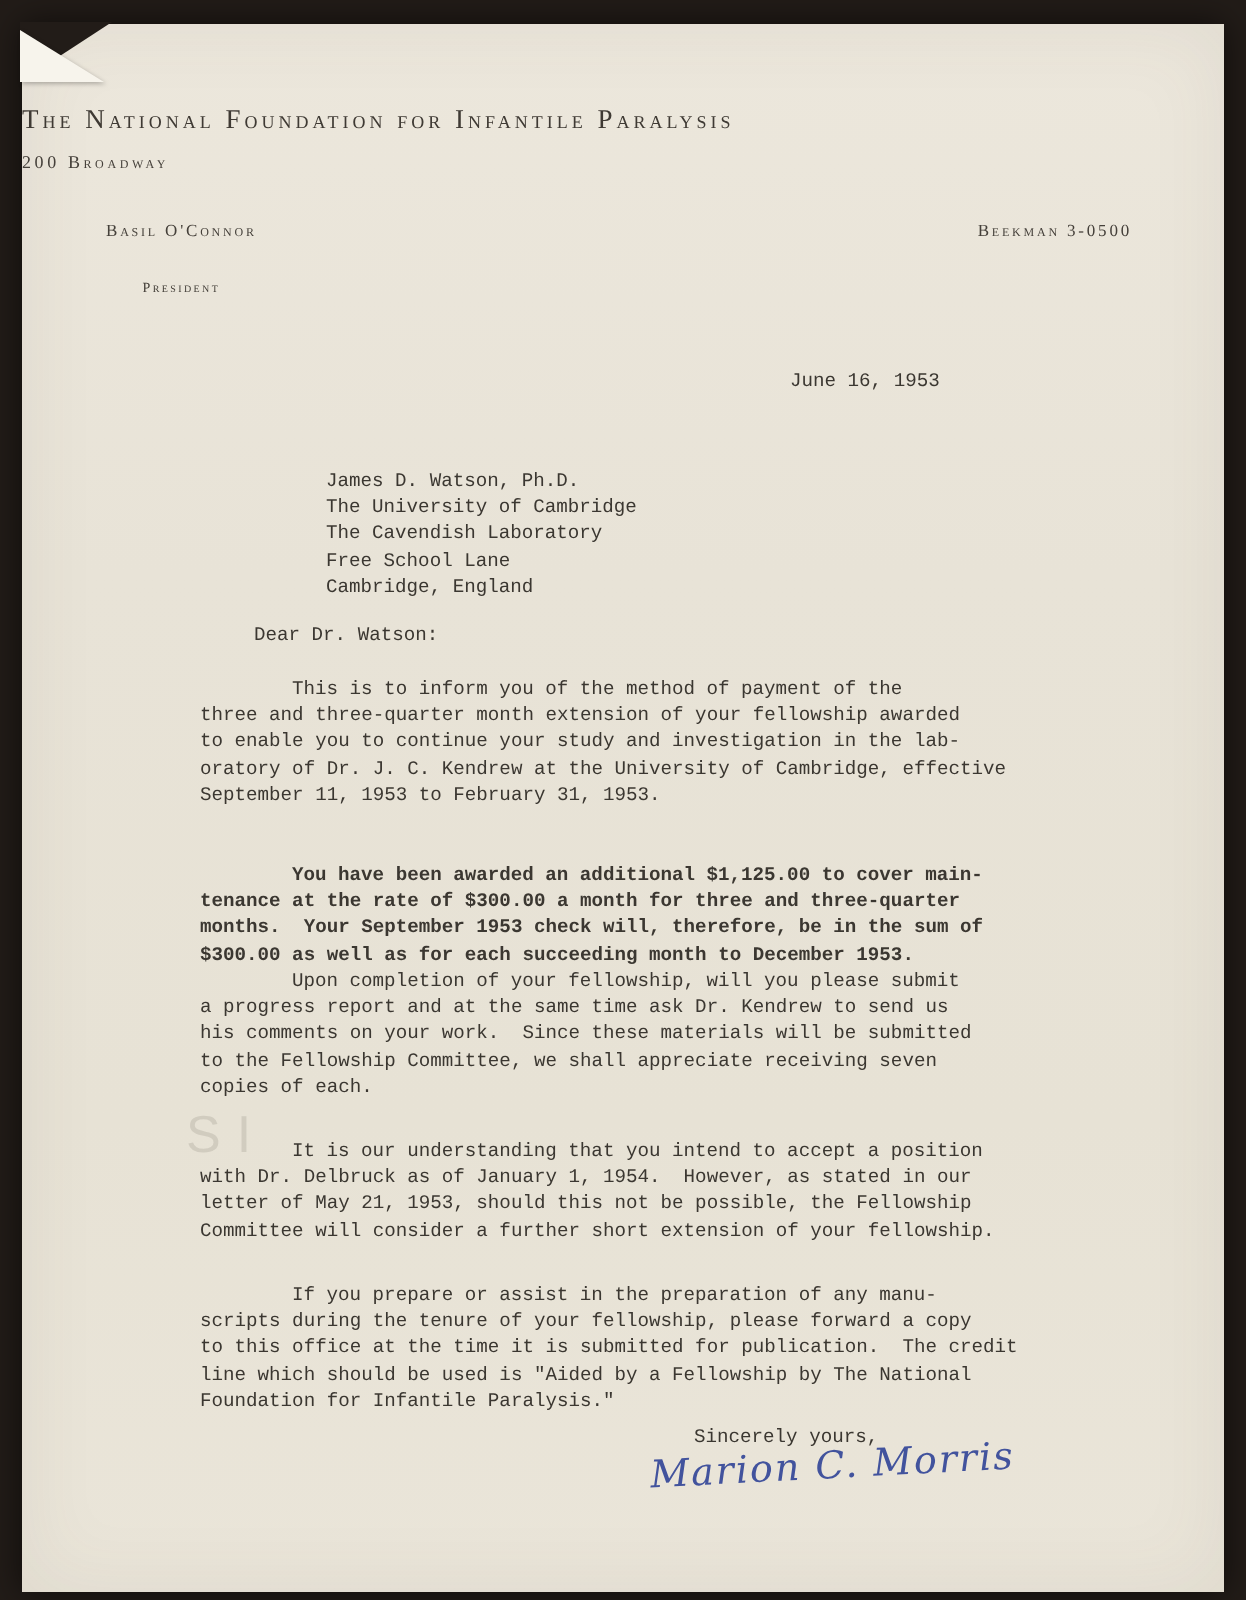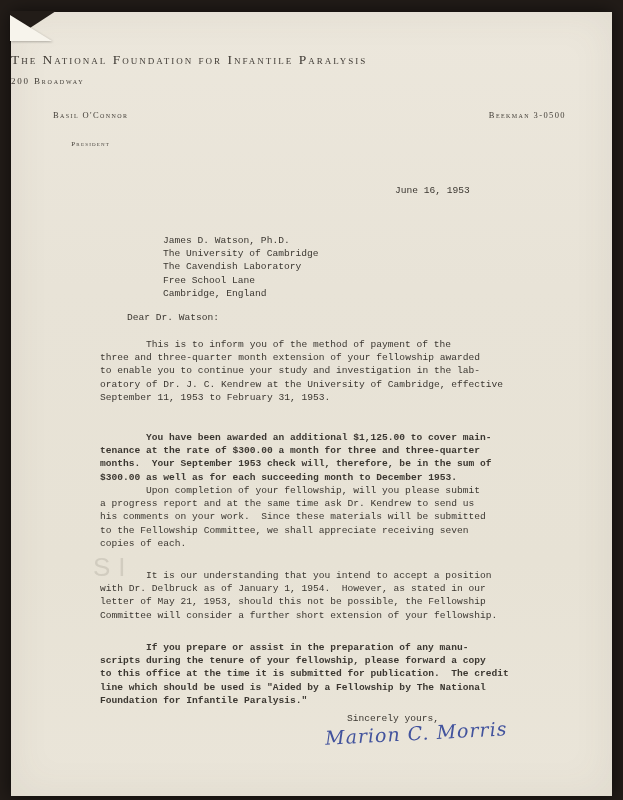--- a/index.html
+++ b/index.html
@@ -78,21 +78,21 @@
   .salutation{position:absolute;top:299px;left:116px;}
   .para{
     position:absolute;left:89px;width:448px;
     white-space:pre-wrap;
     text-indent:46px;
   }
   .p1{top:326px;}
   .p2{top:419px;font-weight:bold;}
   .p3{top:472px;}
   .p4{top:557px;}
-  .p5{top:629px;font-weight:bold;}
+  .p5{top:629px;}
   .closing{position:absolute;top:700px;left:336px;}
   .signature{
     position:absolute;top:710px;left:314px;
     font-family:"DejaVu Serif", serif;
     font-style:italic;
     font-size:19px;
     color:#42539d;
     transform:rotate(-3deg);
     letter-spacing:1px;
     white-space:nowrap;

